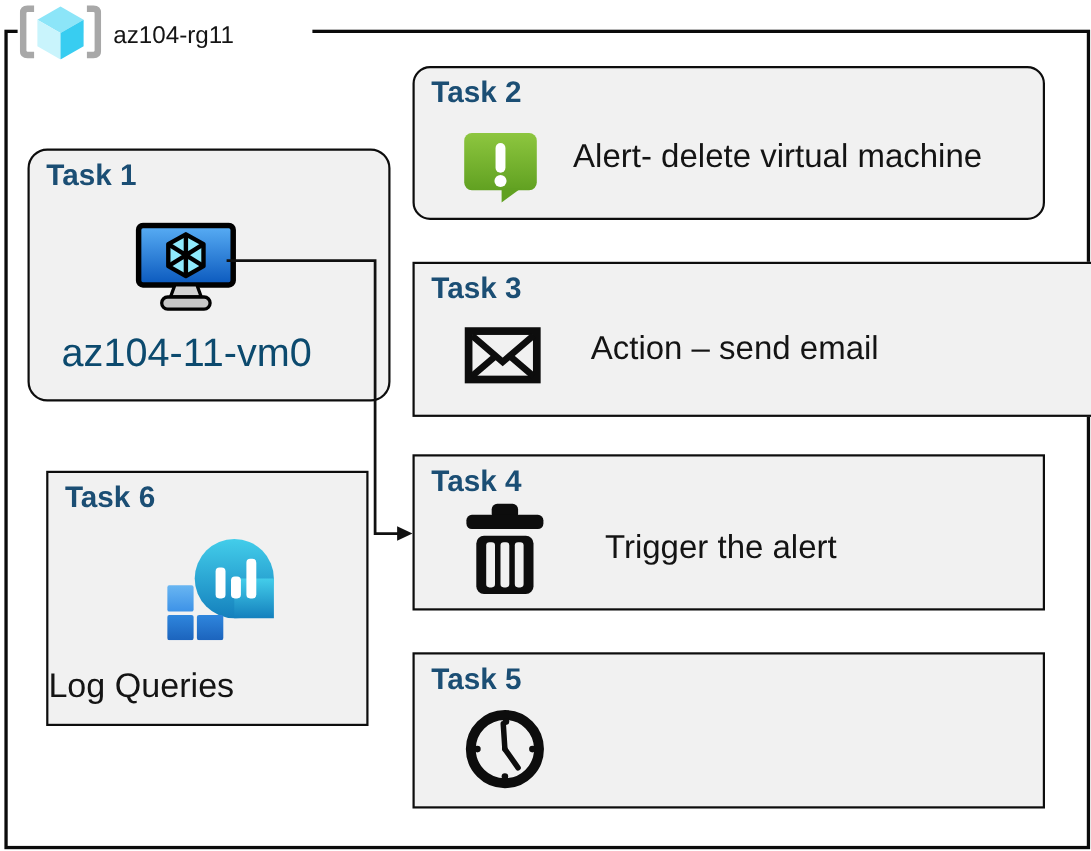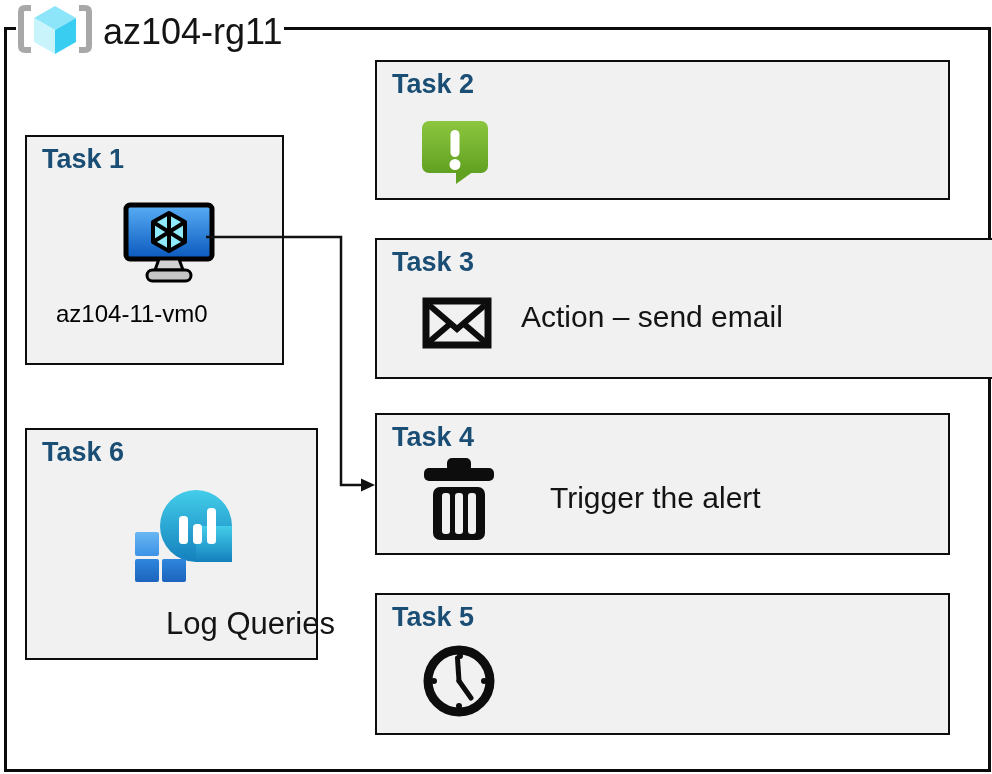--- a/index.html
+++ b/index.html
@@ -6,40 +6,40 @@
   #canvas{
     position:relative;width:992px;height:774px;background:#ffffff;
     font-family:"Liberation Sans",sans-serif;overflow:hidden;
   }
   
   .outer-frame{position:absolute;left:4px;top:27px;width:981px;height:739px;
     border:3px solid #0b0b0b;background:#ffffff;}
   .frame-gap{position:absolute;left:16px;top:22px;width:268px;height:14px;background:#ffffff;}
   .rg-icon{position:absolute;left:18px;top:4px;}
   .rg-title{position:absolute;left:103px;top:13px;height:38px;line-height:38px;
-    font-size:36px;color:#141414;white-space:nowrap;}
+    font-size:22px;color:#141414;white-space:nowrap;}
   
   .box{position:absolute;background:#f1f1f1;border:2px solid #0d0d0d;box-sizing:border-box;}
-  .pos-t1{left:25px;top:135px;width:259px;height:230px;}
-  .pos-t6{left:25px;top:428px;width:293px;height:232px;}
-  .pos-t2{left:375px;top:60px; width:575px;height:140px;}
+  .pos-t1{left:25px;top:135px;width:330px;height:230px;border-radius:18px;}
+  .pos-t6{left:42px;top:428px;width:293px;height:232px;}
+  .pos-t2{left:375px;top:60px; width:575px;height:140px;border-radius:16px;}
   .pos-t3{left:375px;top:238px;width:692px;height:141px;}
   .pos-t4{left:375px;top:413px;width:575px;height:142px;}
   .pos-t5{left:375px;top:593px;width:575px;height:142px;}
   .t-head{position:absolute;left:15px;top:7px;font-size:27px;font-weight:bold;
     color:#1b4e74;white-space:nowrap;}
   .w-label{position:absolute;left:144px;font-size:30px;color:#141414;white-space:nowrap;}
-  .lbl-t2{top:64px;} .lbl-t3{top:60px;} .lbl-t4{top:66px;margin-left:29px;} .lbl-t5{top:66px;}
+  .lbl-t2{top:64px;} .lbl-t3{top:60px;margin-left:16px;} .lbl-t4{top:66px;margin-left:29px;} .lbl-t5{top:66px;}
   .icon{position:absolute;}
   .icon-t2{left:43px;top:55px;} .icon-t3{left:44px;top:56px;}
   .icon-t4{left:45px;top:42px;} .icon-t5{left:43px;top:48px;}
   .icon-t1{left:96px;top:65px;} .icon-t6{left:108px;top:60px;}
-  .lbl-t1{position:absolute;left:29px;top:163px;font-size:24px;color:#000000;white-space:nowrap;}
-  .lbl-t6{position:absolute;left:0;top:176px;width:100%;text-align:right;
-    font-size:31px;color:#141414;white-space:nowrap;padding-left:19px;}
+  .lbl-t1{position:absolute;left:29px;top:163px;font-size:36px;color:#0c4a6e;white-space:nowrap;}
+  .lbl-t6{position:absolute;left:0;top:176px;width:100%;text-align:left;
+    font-size:31px;color:#141414;white-space:nowrap;}
   
   .connector{position:absolute;left:0;top:0;width:992px;height:774px;pointer-events:none;}
 </style>
 </head>
 <body>
 
 <div id="canvas">
 
   <div class="outer-frame"></div>
   <div class="frame-gap"></div>
@@ -108,20 +108,21 @@
         <linearGradient id="alG" x1="0" y1="0" x2="0" y2="1">
           <stop offset="0" stop-color="#8dc63f"></stop>
             <stop offset="1" stop-color="#61a121"></stop>
         </linearGradient>
       </defs>
       <rect x="2" y="4" width="66" height="52" rx="7" fill="url(#alG)"></rect>
       <polygon points="36,54 36,67 54,54" fill="#61a121"></polygon>
       <rect x="30.5" y="13" width="9" height="27" rx="4.5" fill="#ffffff"></rect>
       <circle cx="35" cy="47.5" r="5.5" fill="#ffffff"></circle>
     </svg>
+    <div class="w-label lbl-t2">Alert- delete virtual machine</div>
   </div>
 
   <div class="box pos-t3">
     <div class="t-head">Task 3</div>
     <svg class="icon icon-t3" width="72" height="54" viewBox="0 0 72 54">
       <rect x="5" y="5" width="62" height="44" fill="#f1f1f1" stroke="#0d0d0d" stroke-width="7"></rect>
       <path d="M8 9 L36 33 L64 9" fill="none" stroke="#0d0d0d" stroke-width="6"></path>
       <path d="M8 46 L29 28 M64 46 L43 28" fill="none" stroke="#0d0d0d" stroke-width="6"></path>
     </svg>
     <div class="w-label lbl-t3">Action – send email</div>

